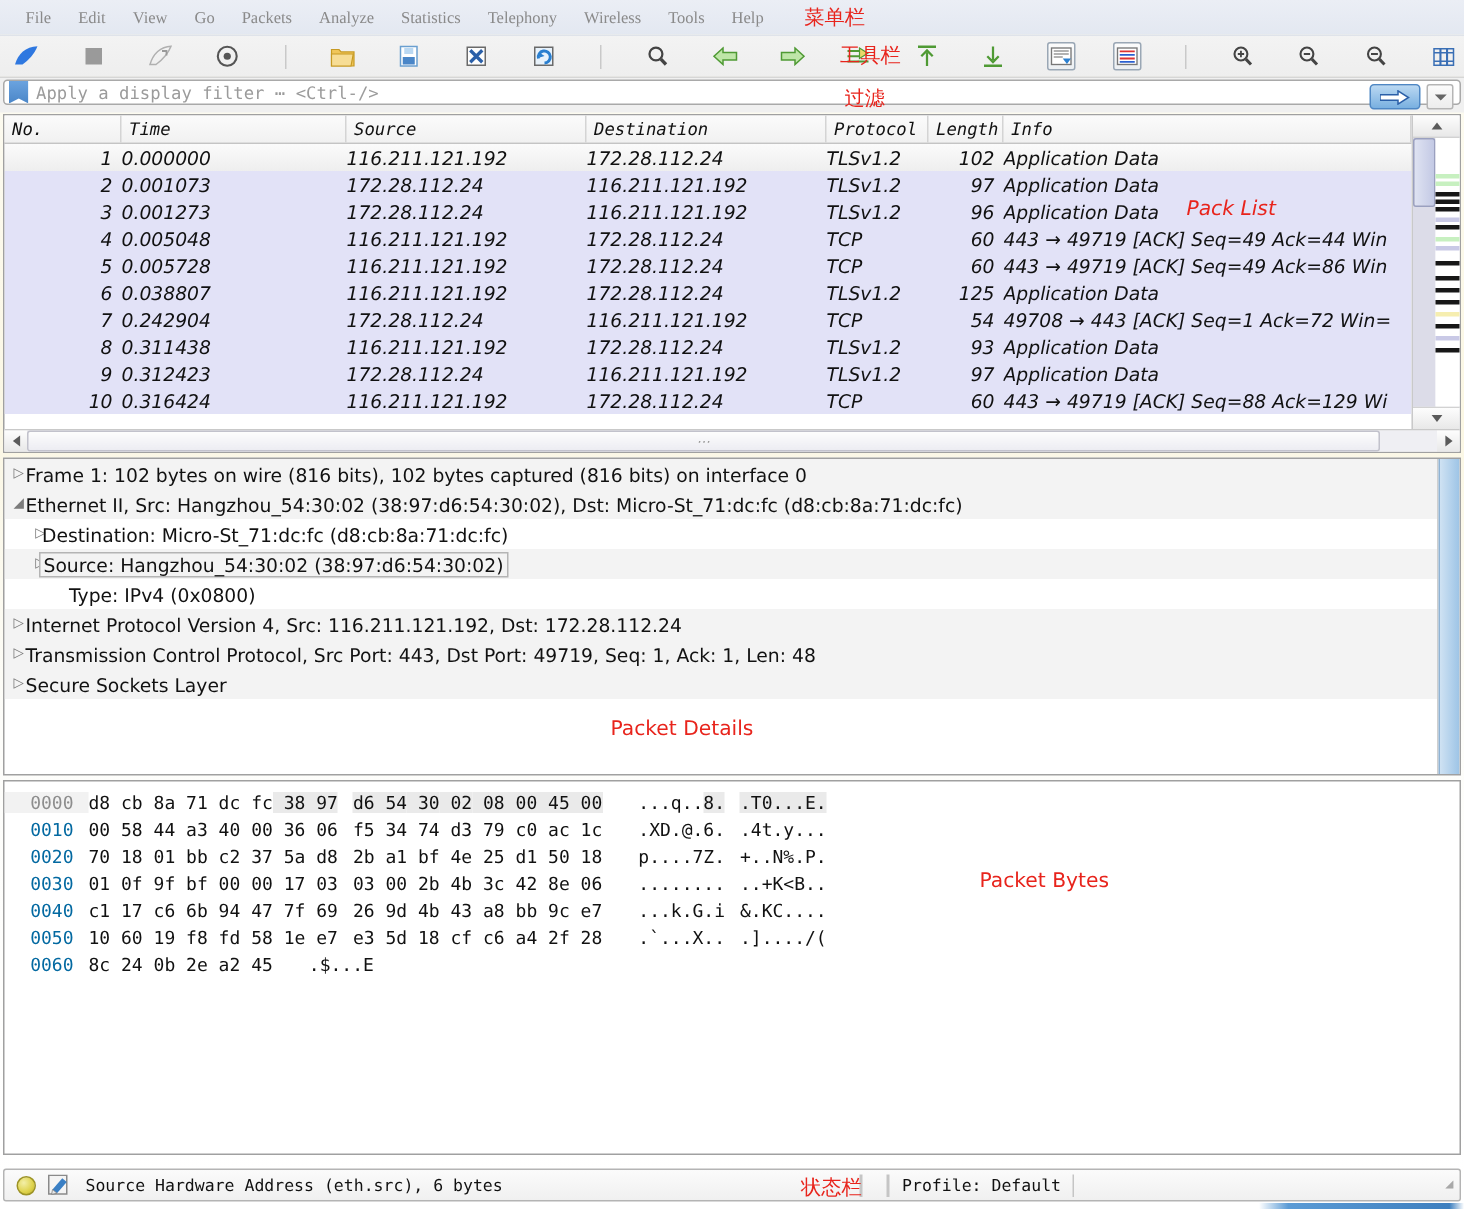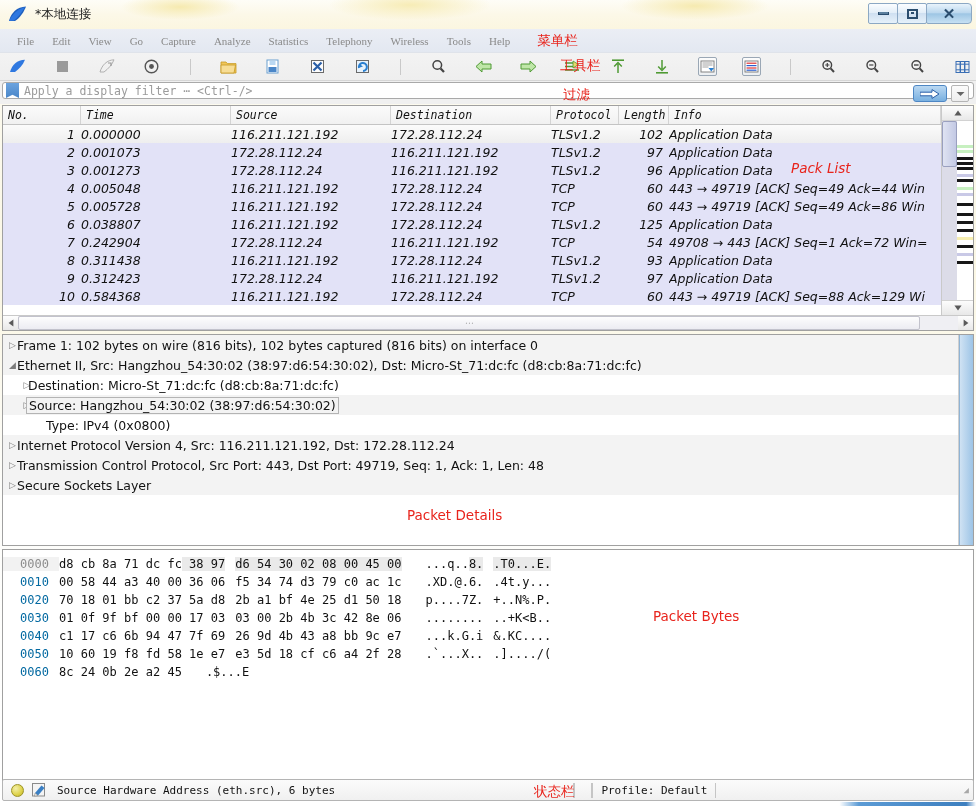--- a/index.html
+++ b/index.html
@@ -340,50 +340,27 @@
   .bottom-bar {
     position:absolute; left:0; right:0; bottom:0; height:4px;
     background: linear-gradient(90deg,#ffffff 0%, #ffffff 86%, #5b9bd5 88%, #3d7fbf 99%, #ffffff 100%);
   }
 </style>
 </head>
 <body>
 
 <div id="app">
 
-  <div class="titlebar">
-    <div class="title-blob1"></div>
-    <div class="title-blob2"></div>
-    <div class="title-blob3"></div>
-    <svg class="shark-icon" viewBox="0 0 20 17">
-      <path d="M1 15 C3 7 9 1 18 0.6 C16 6 12 12 7 15 Z" fill="#1f5fbd"></path>
-      <path d="M1 15 C4 9 9 3 17 1.2 C14 6 10 11 6 14.6 Z" fill="#2f78e0"></path>
-    </svg>
-    <span class="title-text">*本地连接</span>
-    <div class="winbtns">
-      <div class="winbtn">
-          <span class="glyph-min"></span>
-        </div>
-      <div class="winbtn">
-          <span class="glyph-max">
-            <i></i>
-          </span>
-        </div>
-      <div class="winbtn close">
-          <span class="glyph-close">✕</span>
-        </div>
-    </div>
-  </div>
 
   <div class="menubar">
     <div class="menu-item">File</div>
     <div class="menu-item">Edit</div>
     <div class="menu-item">View</div>
     <div class="menu-item">Go</div>
-    <div class="menu-item">Capture</div>
+    <div class="menu-item">Packets</div>
     <div class="menu-item">Analyze</div>
     <div class="menu-item">Statistics</div>
     <div class="menu-item">Telephony</div>
     <div class="menu-item">Wireless</div>
     <div class="menu-item">Tools</div>
     <div class="menu-item">Help</div>
     <div class="annot annot-menubar">菜单栏</div>
   </div>
 
   <div class="toolbar">
@@ -630,21 +607,21 @@
               <div class="c-no">9</div>
               <div class="c-time">0.312423</div>
               <div class="c-src">172.28.112.24</div>
               <div class="c-dst">116.211.121.192</div>
               <div class="c-proto">TLSv1.2</div>
               <div class="c-len">97</div>
               <div class="c-info">Application Data</div>
             </div>
             <div class="prow">
               <div class="c-no">10</div>
-              <div class="c-time">0.584368</div>
+              <div class="c-time">0.316424</div>
               <div class="c-src">116.211.121.192</div>
               <div class="c-dst">172.28.112.24</div>
               <div class="c-proto">TCP</div>
               <div class="c-len">60</div>
               <div class="c-info">443 → 49719 [ACK] Seq=88 Ack=129 Wi</div>
             </div>
           </div>
       </div>
       <div class="plist-scroll">
         <div class="sb-arrow">

